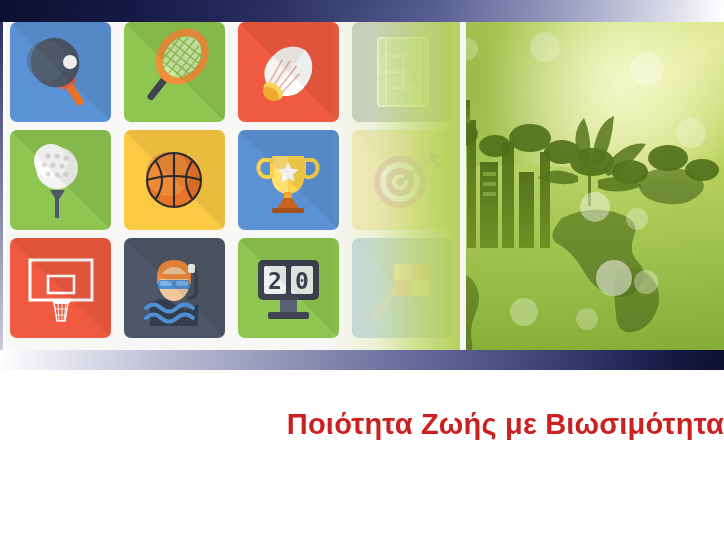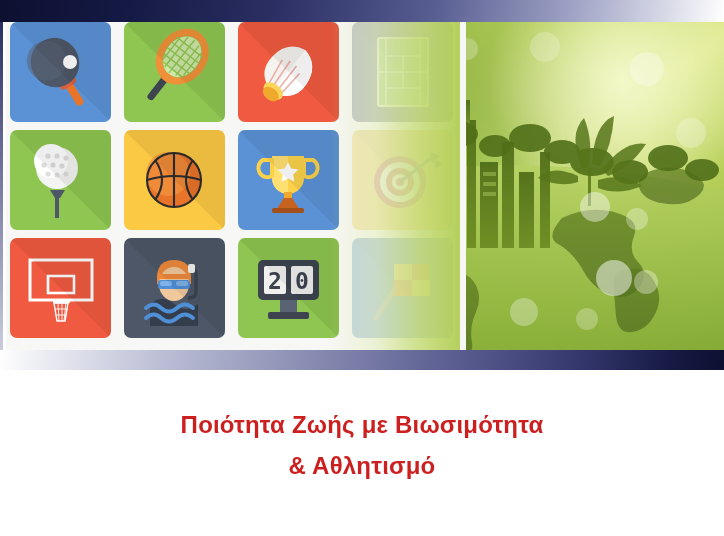--- a/index.html
+++ b/index.html
@@ -84,24 +84,25 @@
 
   
   .caption{
     position:absolute;left:0;top:404px;width:724px;
     text-align:center;
     z-index:50;
   }
   .caption .line{
     color:#cc1f1f;
     font-weight:bold;
-    font-size:24px;
+    font-size:29px;
     line-height:41px;
     letter-spacing:.2px;
     white-space:nowrap;
+    text-align:right;
   }
 </style>
 </head>
 <body>
 
 <div class="hero">
 
   <div class="eco">
     <svg viewBox="0 0 394 328" preserveAspectRatio="none">
       <defs>
@@ -401,14 +402,13 @@
 
   <div class="eco-fade"></div>
 
   <div class="frame-top"></div>
   <div class="frame-bottom"></div>
   <div class="frame-left"></div>
 </div>
 
 <div class="caption">
   <div class="line">Ποιότητα Ζωής με Βιωσιμότητα</div>
-  <div class="line">&amp; Αθλητισμό</div>
 </div>
 
 </body></html>

